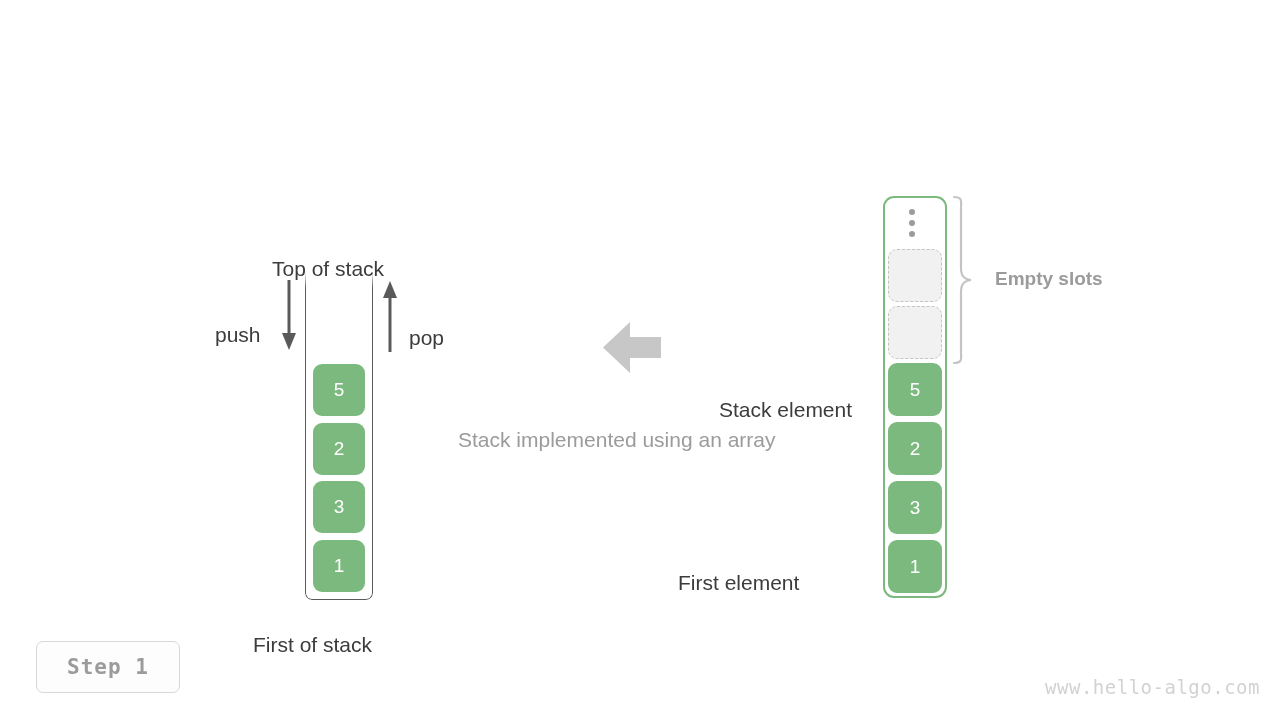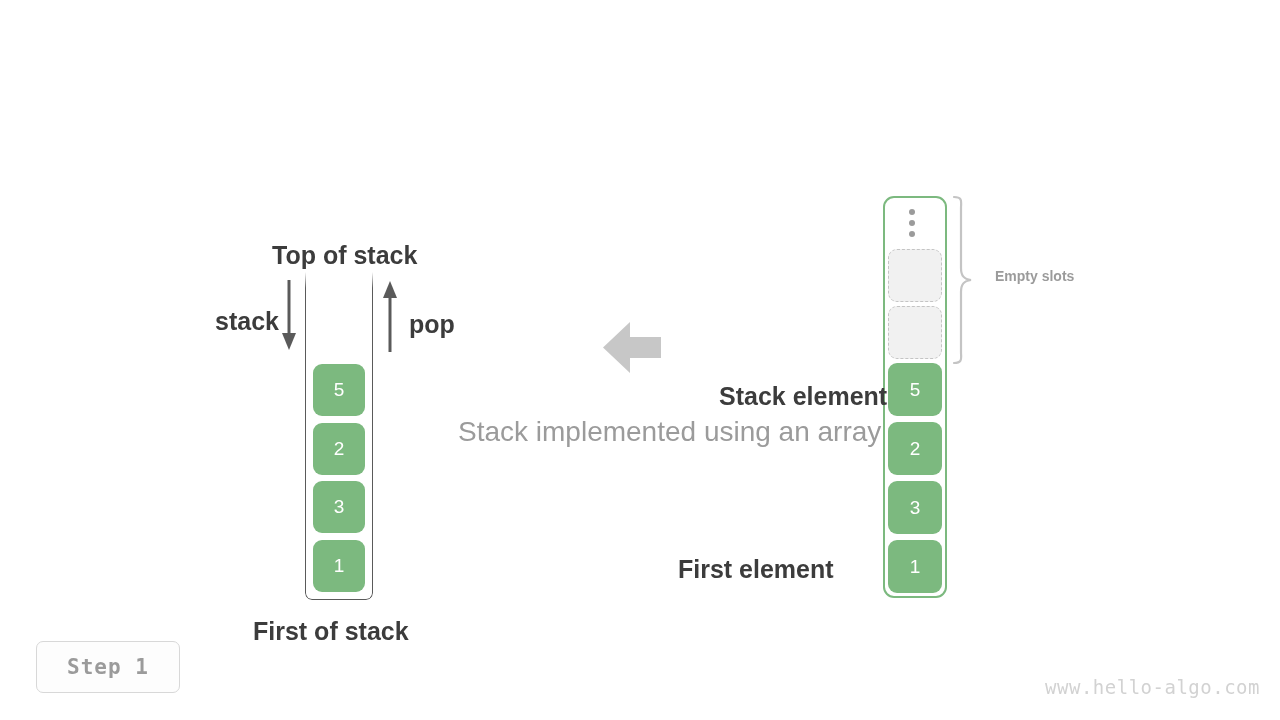--- a/index.html
+++ b/index.html
@@ -12,34 +12,35 @@
     height: 720px;
     position: relative;
     overflow: hidden;
     font-family: "Liberation Sans", sans-serif;
     -webkit-font-smoothing: antialiased;
   }
 
   
   .label-dark {
     position: absolute;
-    font-weight: bold;
-    font-size: 25px;
+    font-weight: normal;
+    font-size: 21px;
     color: #3c3c3c;
     white-space: nowrap;
+    margin-top: 16px;
   }
   .label-gray {
     position: absolute;
     font-size: 19px;
     color: #9b9b9b;
     white-space: nowrap;
   }
   .label-gray-bold {
     position: absolute;
-    font-size: 14px;
+    font-size: 19px;
     font-weight: bold;
     color: #9b9b9b;
     white-space: nowrap;
   }
 
   
   #left-stack-container {
     position: absolute;
     left: 305px;
     top: 272px;
@@ -159,21 +160,21 @@
     font-size: 19px;
     color: #d2d2d2;
     letter-spacing: 0.5px;
   }
 </style>
 </head>
 <body>
 
 <div class="label-dark" style="left:272px; top:241px;">Top of stack</div>
 
-<div class="label-dark" style="left:215px; top:307px;">stack</div>
+<div class="label-dark" style="left:215px; top:307px;">push</div>
 
 <svg class="arrow-svg" style="left:278px; top:278px;" width="22" height="76" viewBox="0 0 22 76">
   <line x1="11" y1="2" x2="11" y2="58" stroke="#5a5a5a" stroke-width="3"></line>
   <polygon points="11,72 4,55 18,55" fill="#5a5a5a"></polygon>
 </svg>
 
 <div class="label-dark" style="left:409px; top:310px;">pop</div>
 
 <svg class="arrow-svg" style="left:379px; top:278px;" width="22" height="76" viewBox="0 0 22 76">
   <line x1="11" y1="18" x2="11" y2="74" stroke="#5a5a5a" stroke-width="3"></line>
@@ -186,21 +187,21 @@
 <div class="stack-cell" style="top:423px;">2</div>
 <div class="stack-cell" style="top:481px;">3</div>
 <div class="stack-cell" style="top:540px;">1</div>
 
 <div class="label-dark" style="left:253px; top:617px;">First of stack</div>
 
 <svg id="transform-arrow" width="58" height="55" viewBox="0 0 58 55">
   <polygon points="0,27.5 27,2 27,17 58,17 58,38 27,38 27,53" fill="#c7c7c7"></polygon>
 </svg>
 
-<div class="label-gray" style="left:458px; top:416px; font-size:28px;">Stack implemented using an array</div>
+<div class="label-gray" style="left:458px; top:428px; font-size:21px;">Stack implemented using an array</div>
 
 <div id="array-outline"></div>
 
 <div id="ellipsis-dots">
   <div class="dot"></div>
   <div class="dot"></div>
   <div class="dot"></div>
 </div>
 
 <div class="array-cell empty" style="top:249px;"></div>

